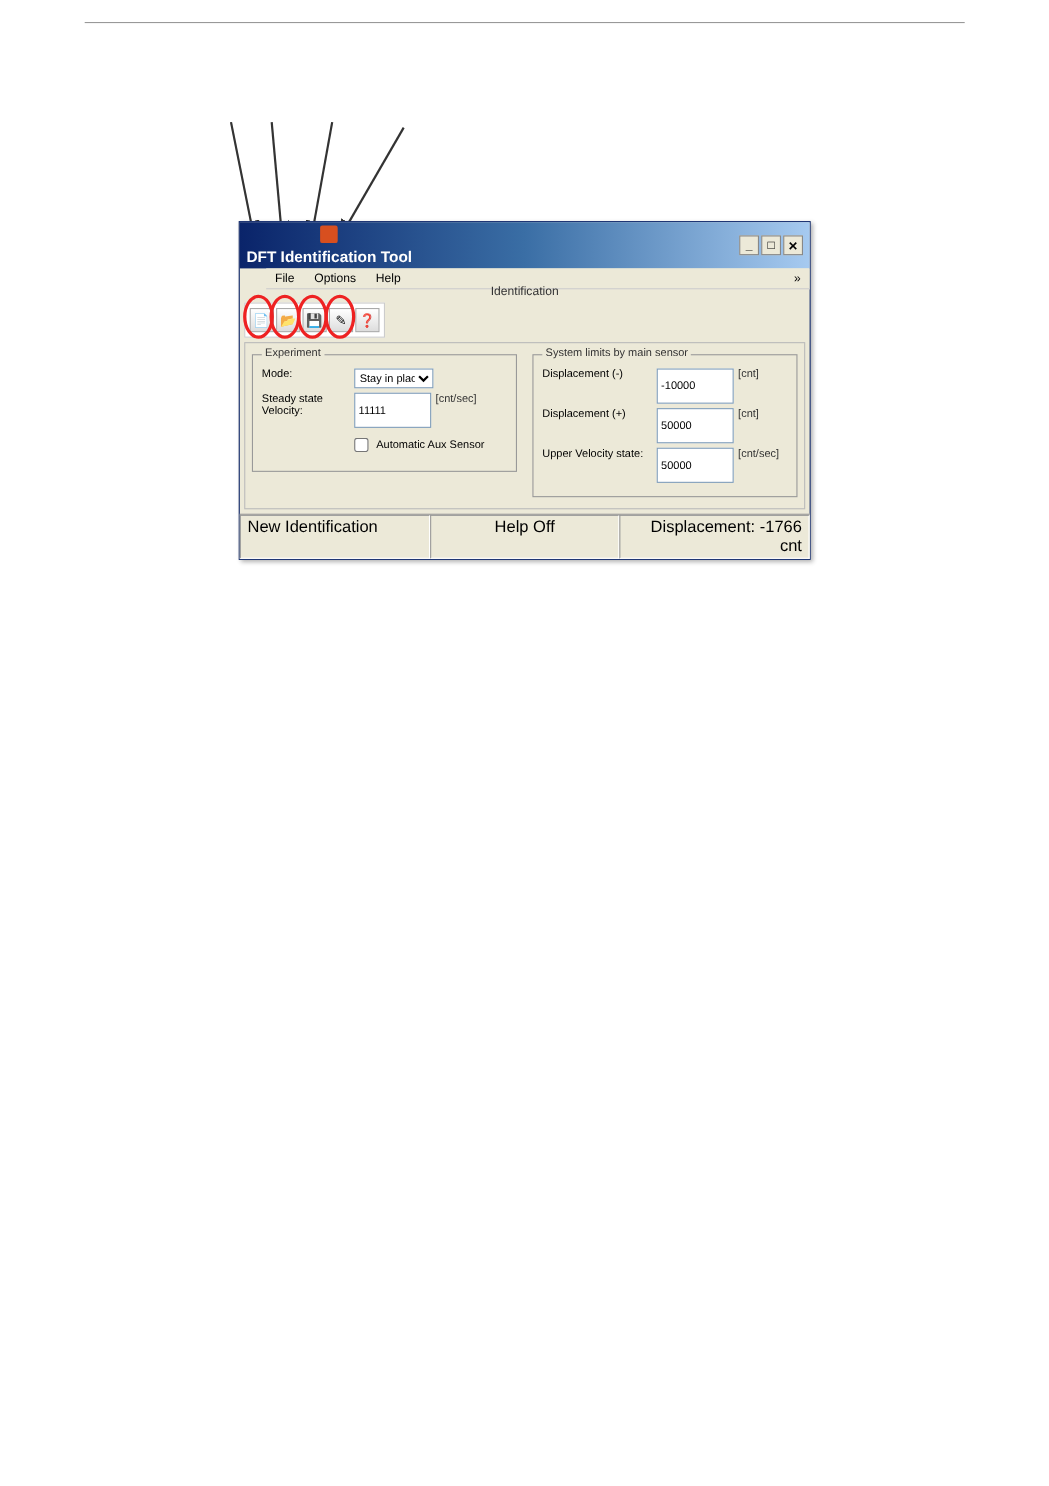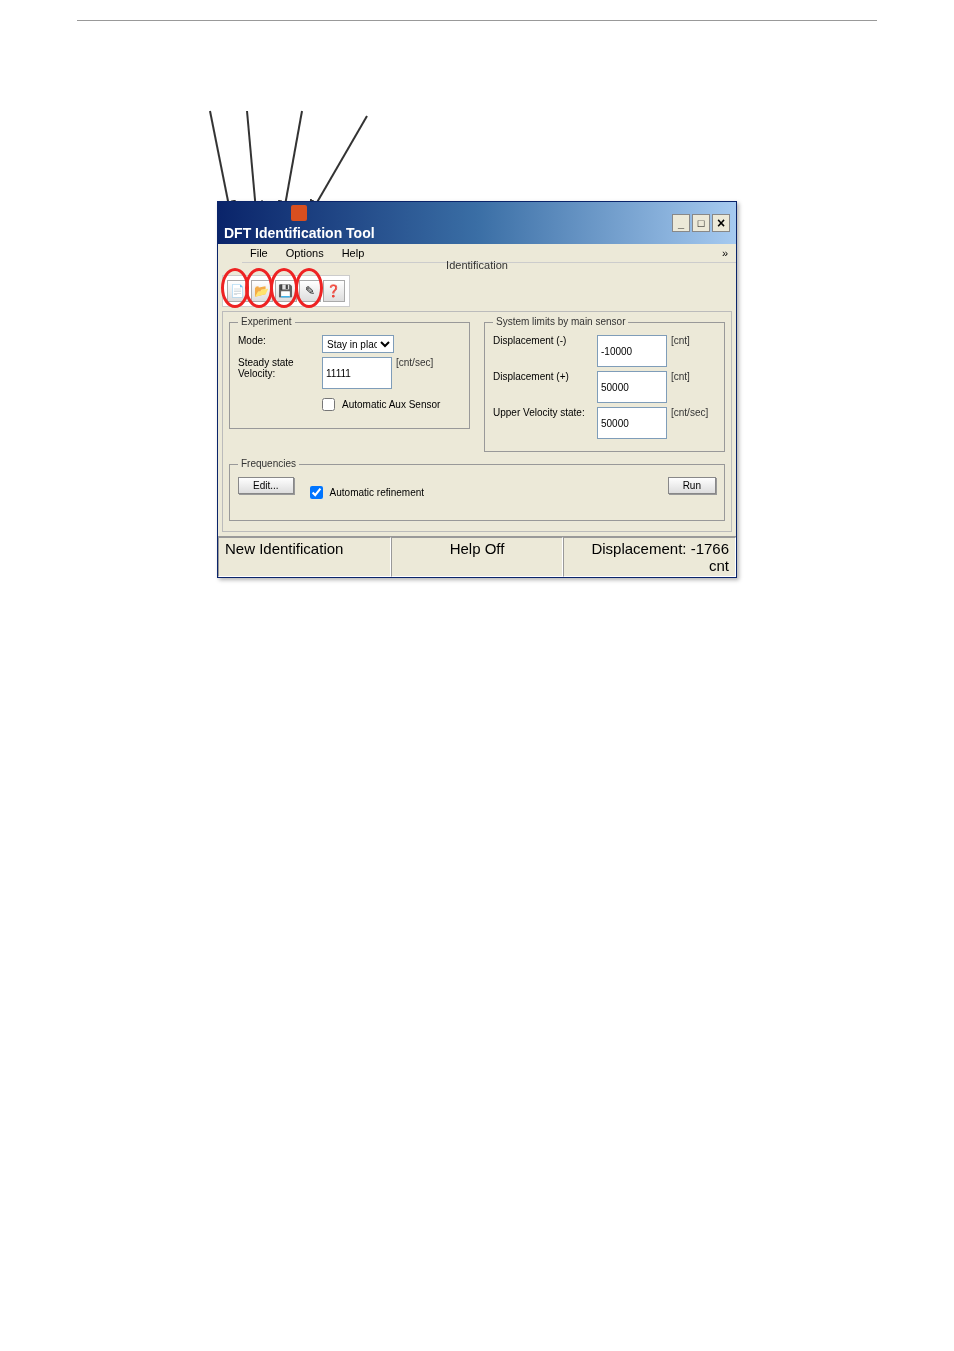--- a/index.html
+++ b/index.html
@@ -285,32 +285,20 @@
             </div>
             <div class="row">
               <label style="width:100px">Upper Velocity state:</label>
               <input class="input w70" value="50000" style="">
               <span class="unit">[cnt/sec]</span>
             </div>
           </div>
         </div>
       </div>
 
-      <div class="groupbox">
-        <div class="groupbox-title">Frequencies</div>
-        <div class="row" style="justify-content:flex-start; gap:12px;">
-          <button class="btn">Edit...</button>
-          <div class="checkbox-row">
-            <input type="checkbox" checked="" style="">
-            <span>Automatic refinement</span>
-          </div>
-          <div style="flex:1"></div>
-          <button class="btn">Run</button>
-        </div>
-      </div>
     </div>
 
     <div class="statusbar">
       <div>New Identification</div>
       <div style="text-align:center">Help Off</div>
       <div style="text-align:right">Displacement: -1766 cnt</div>
     </div>
   </div>
 
 </div>

